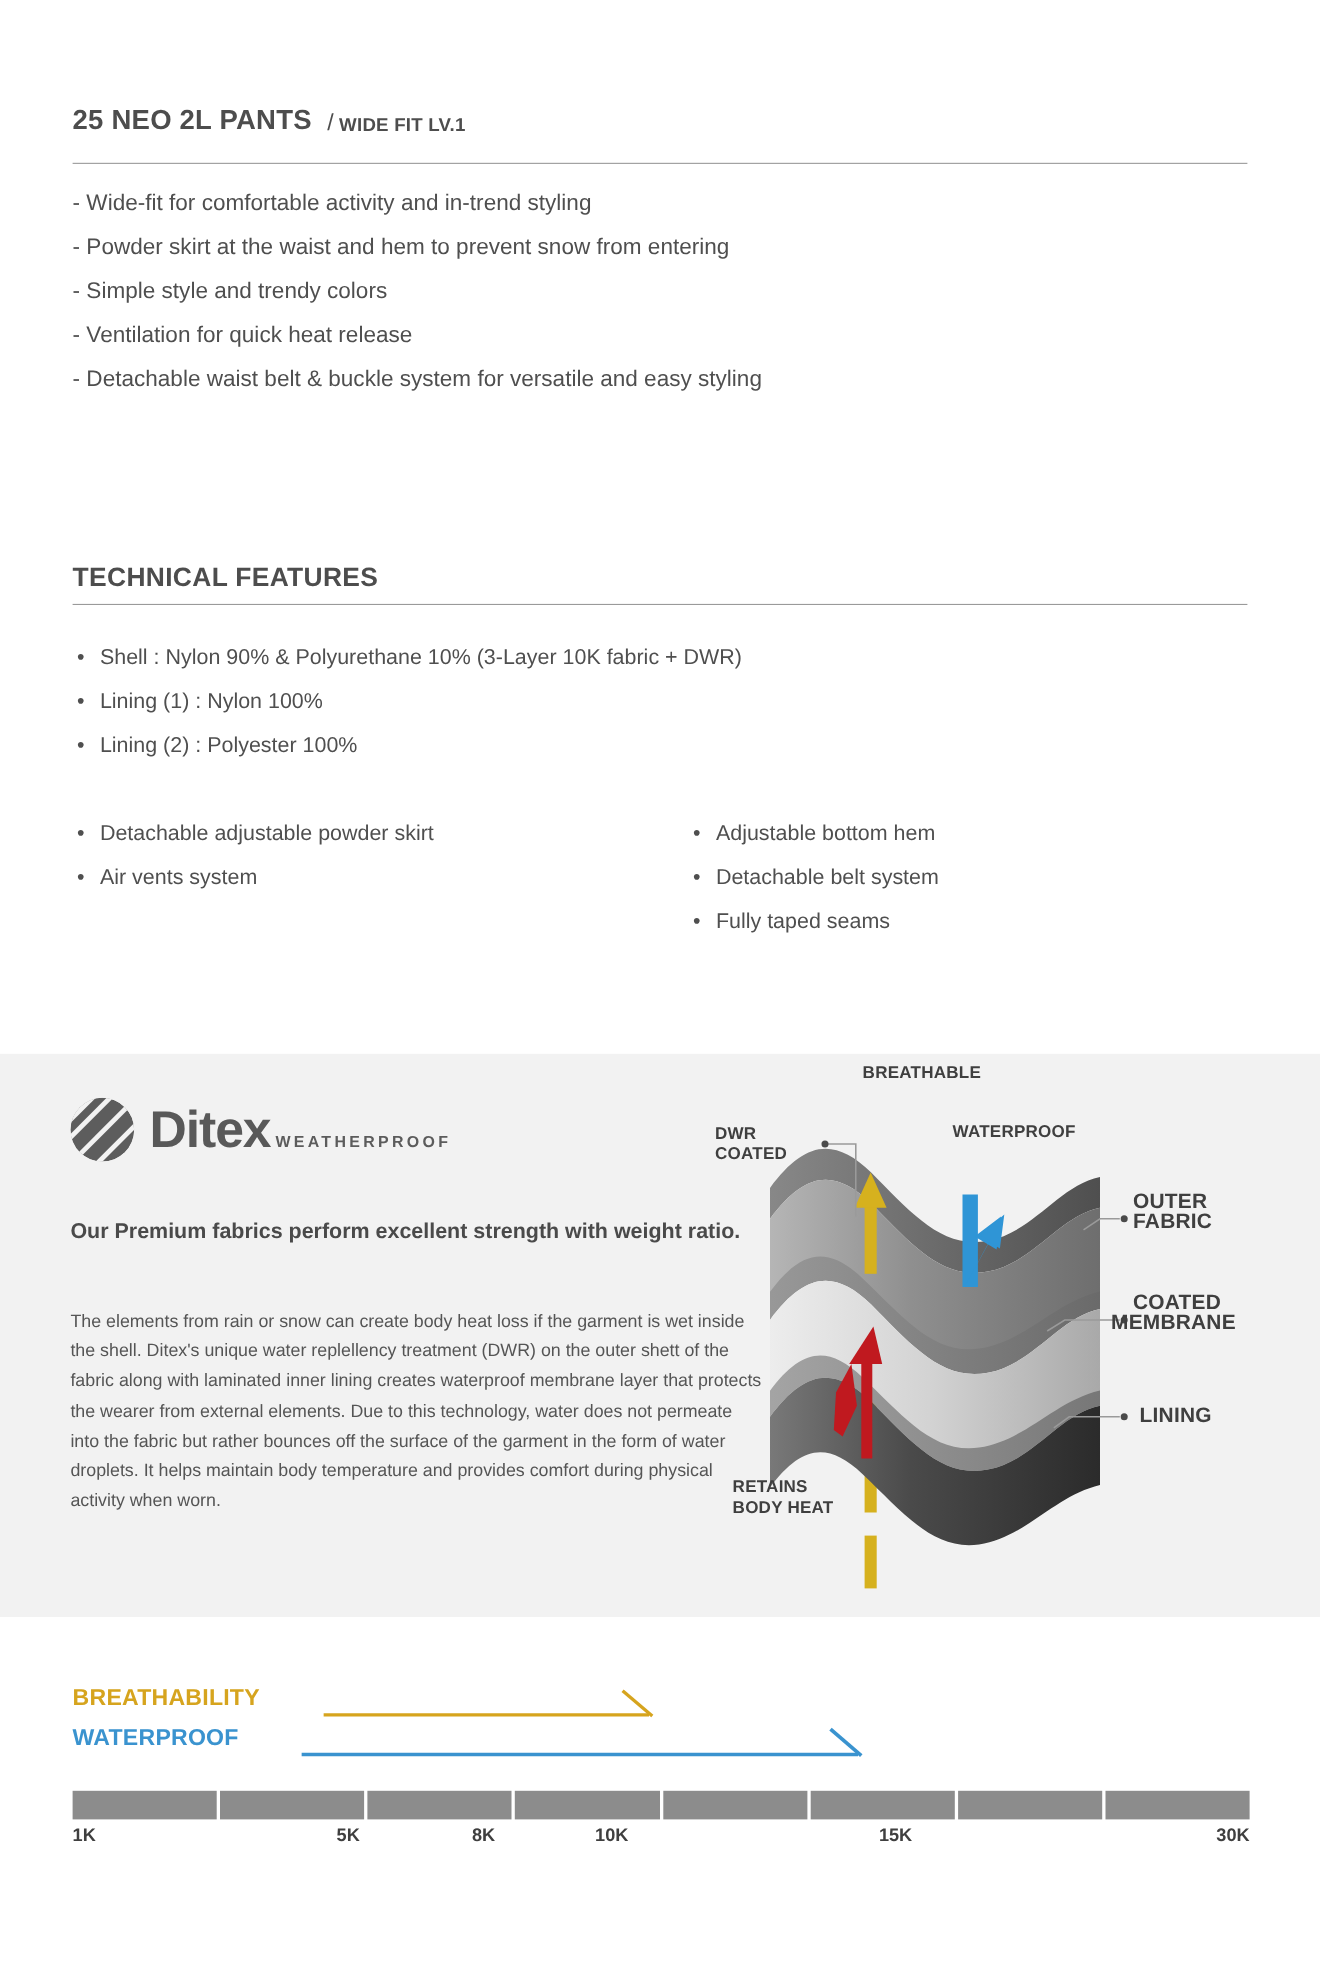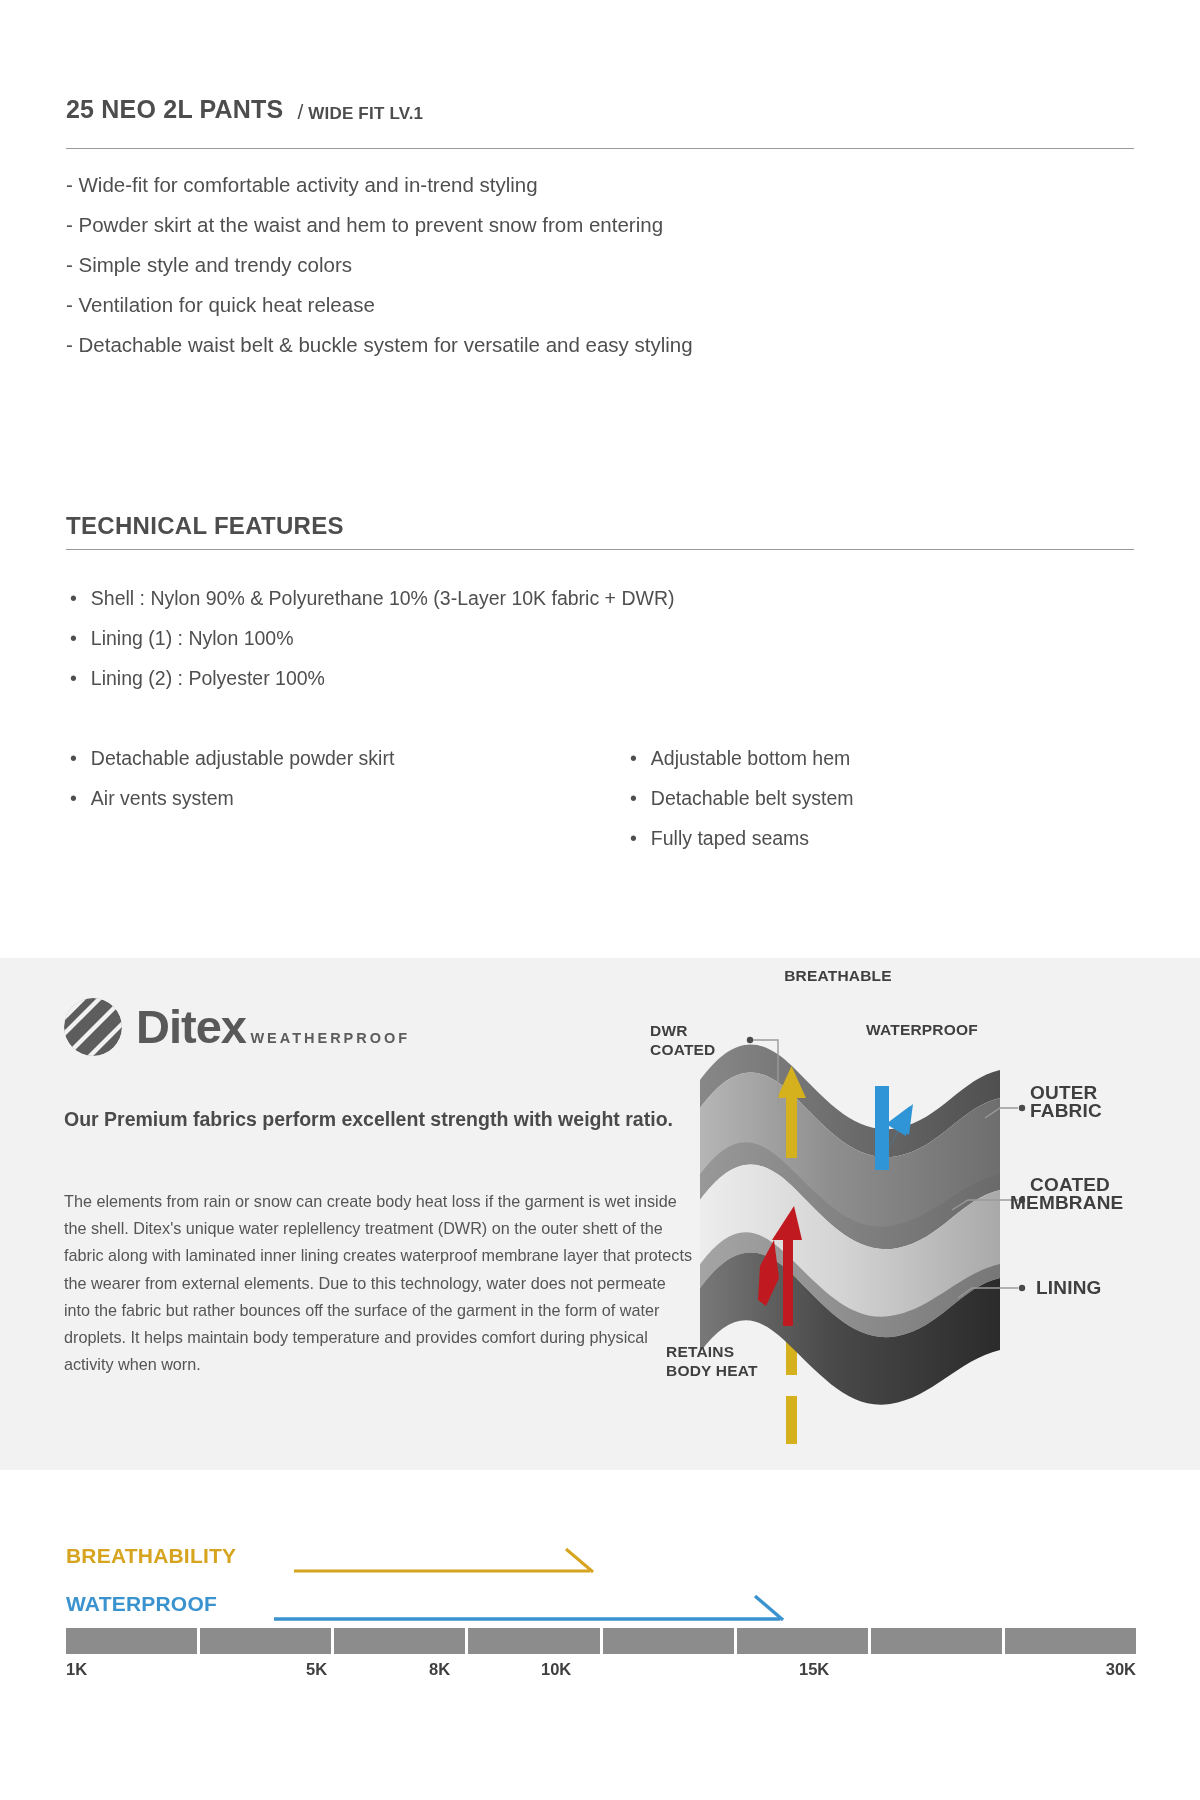--- a/index.html
+++ b/index.html
@@ -86,21 +86,21 @@
   .diagram svg { display: block; }
   .dlabel {
     position: absolute; font-size: 15.5px; font-weight: bold; color: #3f3f3f;
     line-height: 19px; letter-spacing: 0.2px;
   }
   .dlabel.small { font-weight: bold; font-size: 19px; }
 
   
   .scale-sec { position: absolute; left: 0; top: 1500px; width: 1200px; height: 200px; }
   .scale-legend { position: absolute; left: 66px; top: 32px; width: 1070px; }
-  .legend-row { position: relative; height: 36px; margin-top: 12px; }
+  .legend-row { position: relative; height: 36px; }
   .legend-label {
     position: absolute; left: 0; top: 0; font-size: 21px; font-weight: bold;
     letter-spacing: 0.2px;
   }
   .legend-label.breath { color: #d6a41e; }
   .legend-label.water  { color: #3a93cf; }
   .legend-arrow { position: absolute; top: 0; height: 36px; }
 
   .scale-bar { position: absolute; left: 66px; top: 128px; width: 1070px; height: 26px; display: flex; }
   .seg { flex: 1; background: #8c8c8c; margin-right: 3px; }

